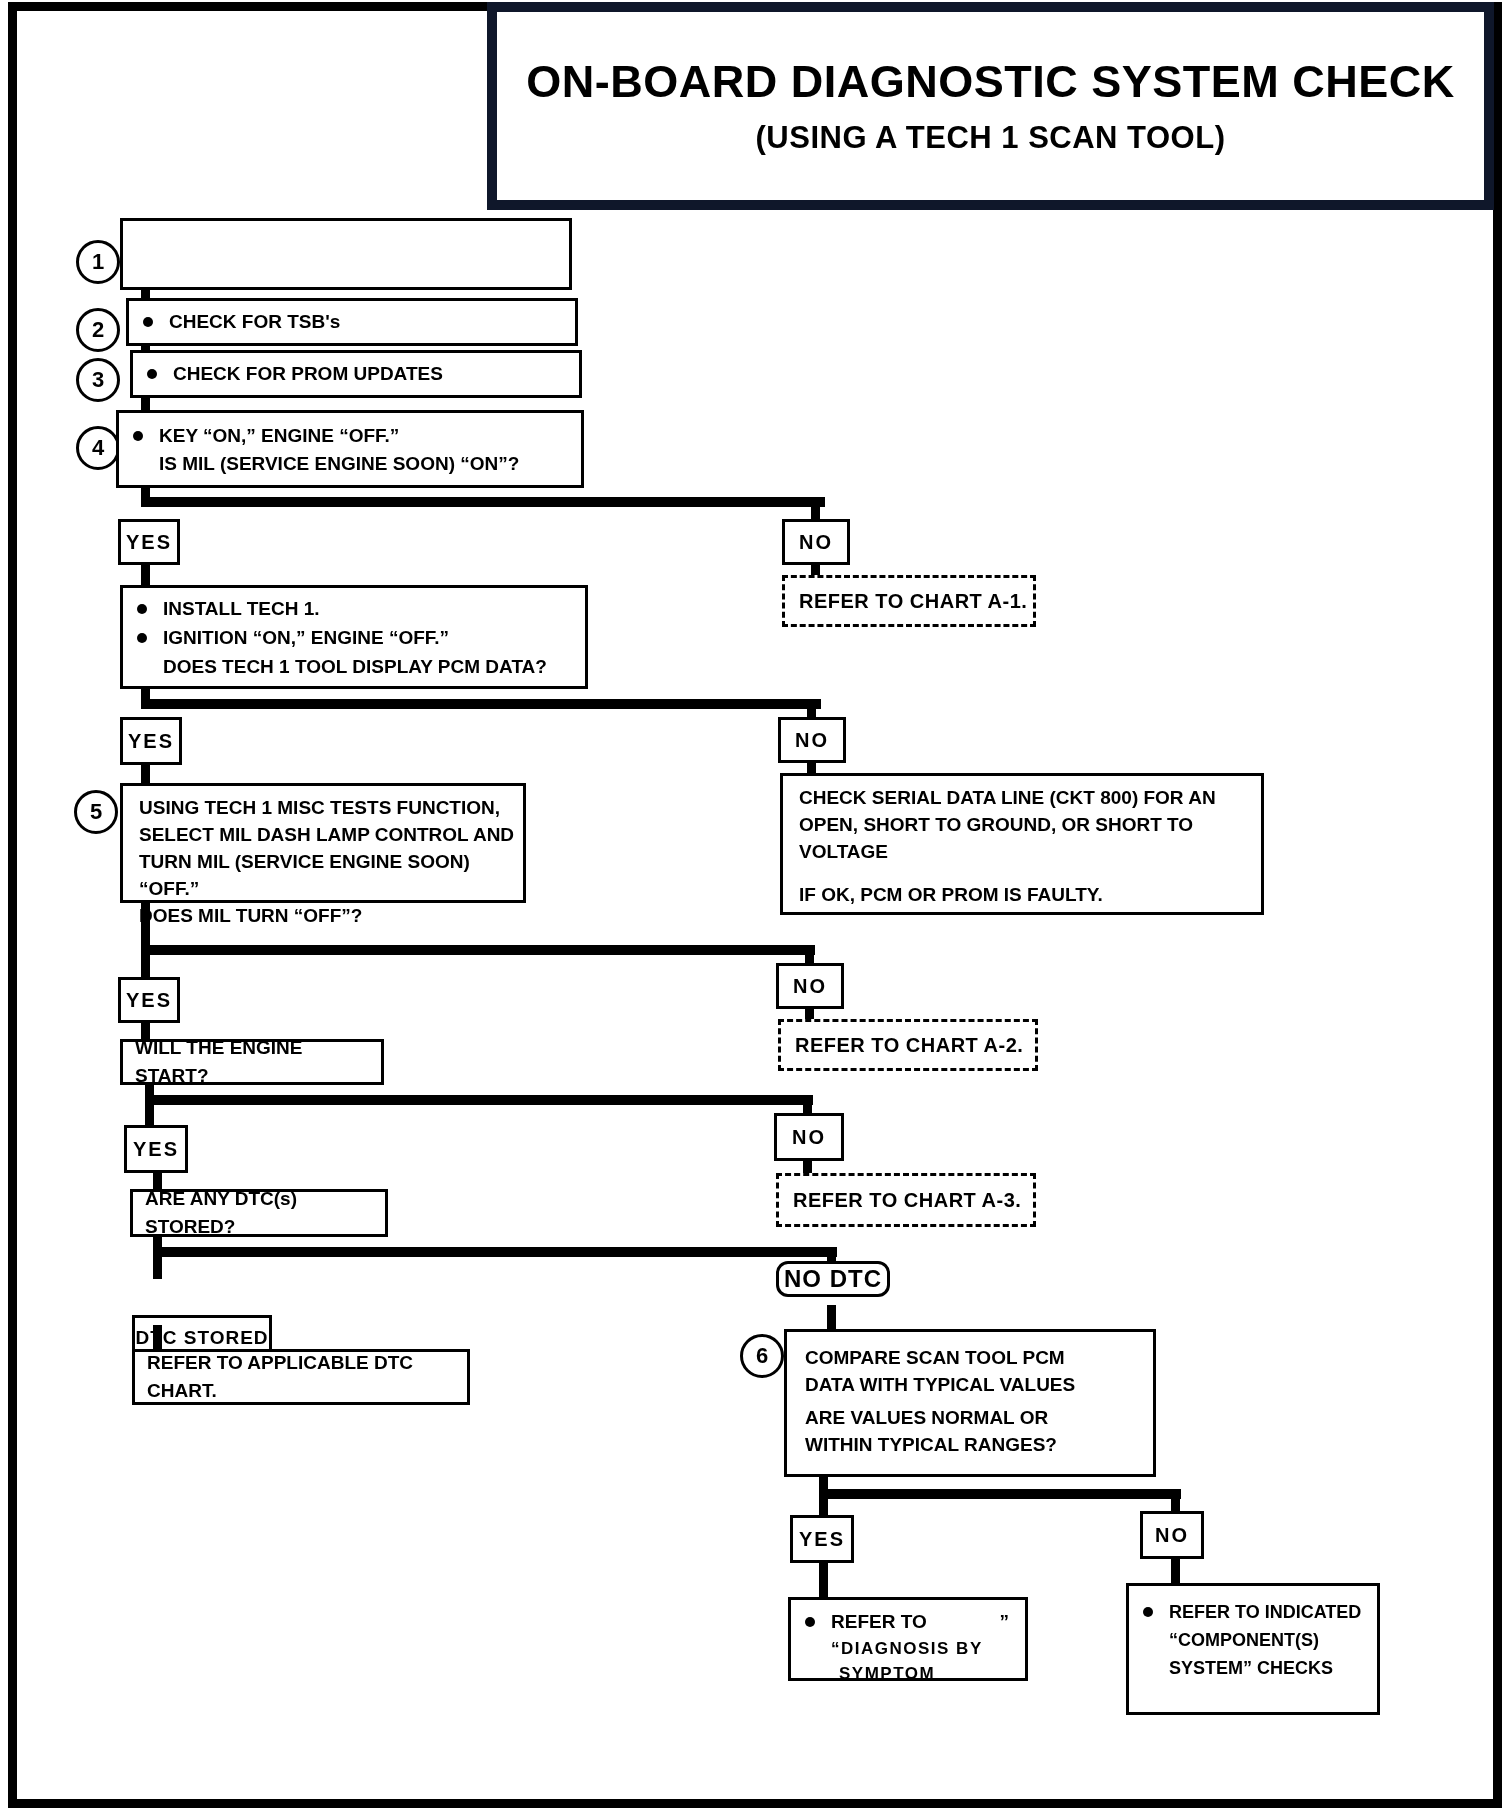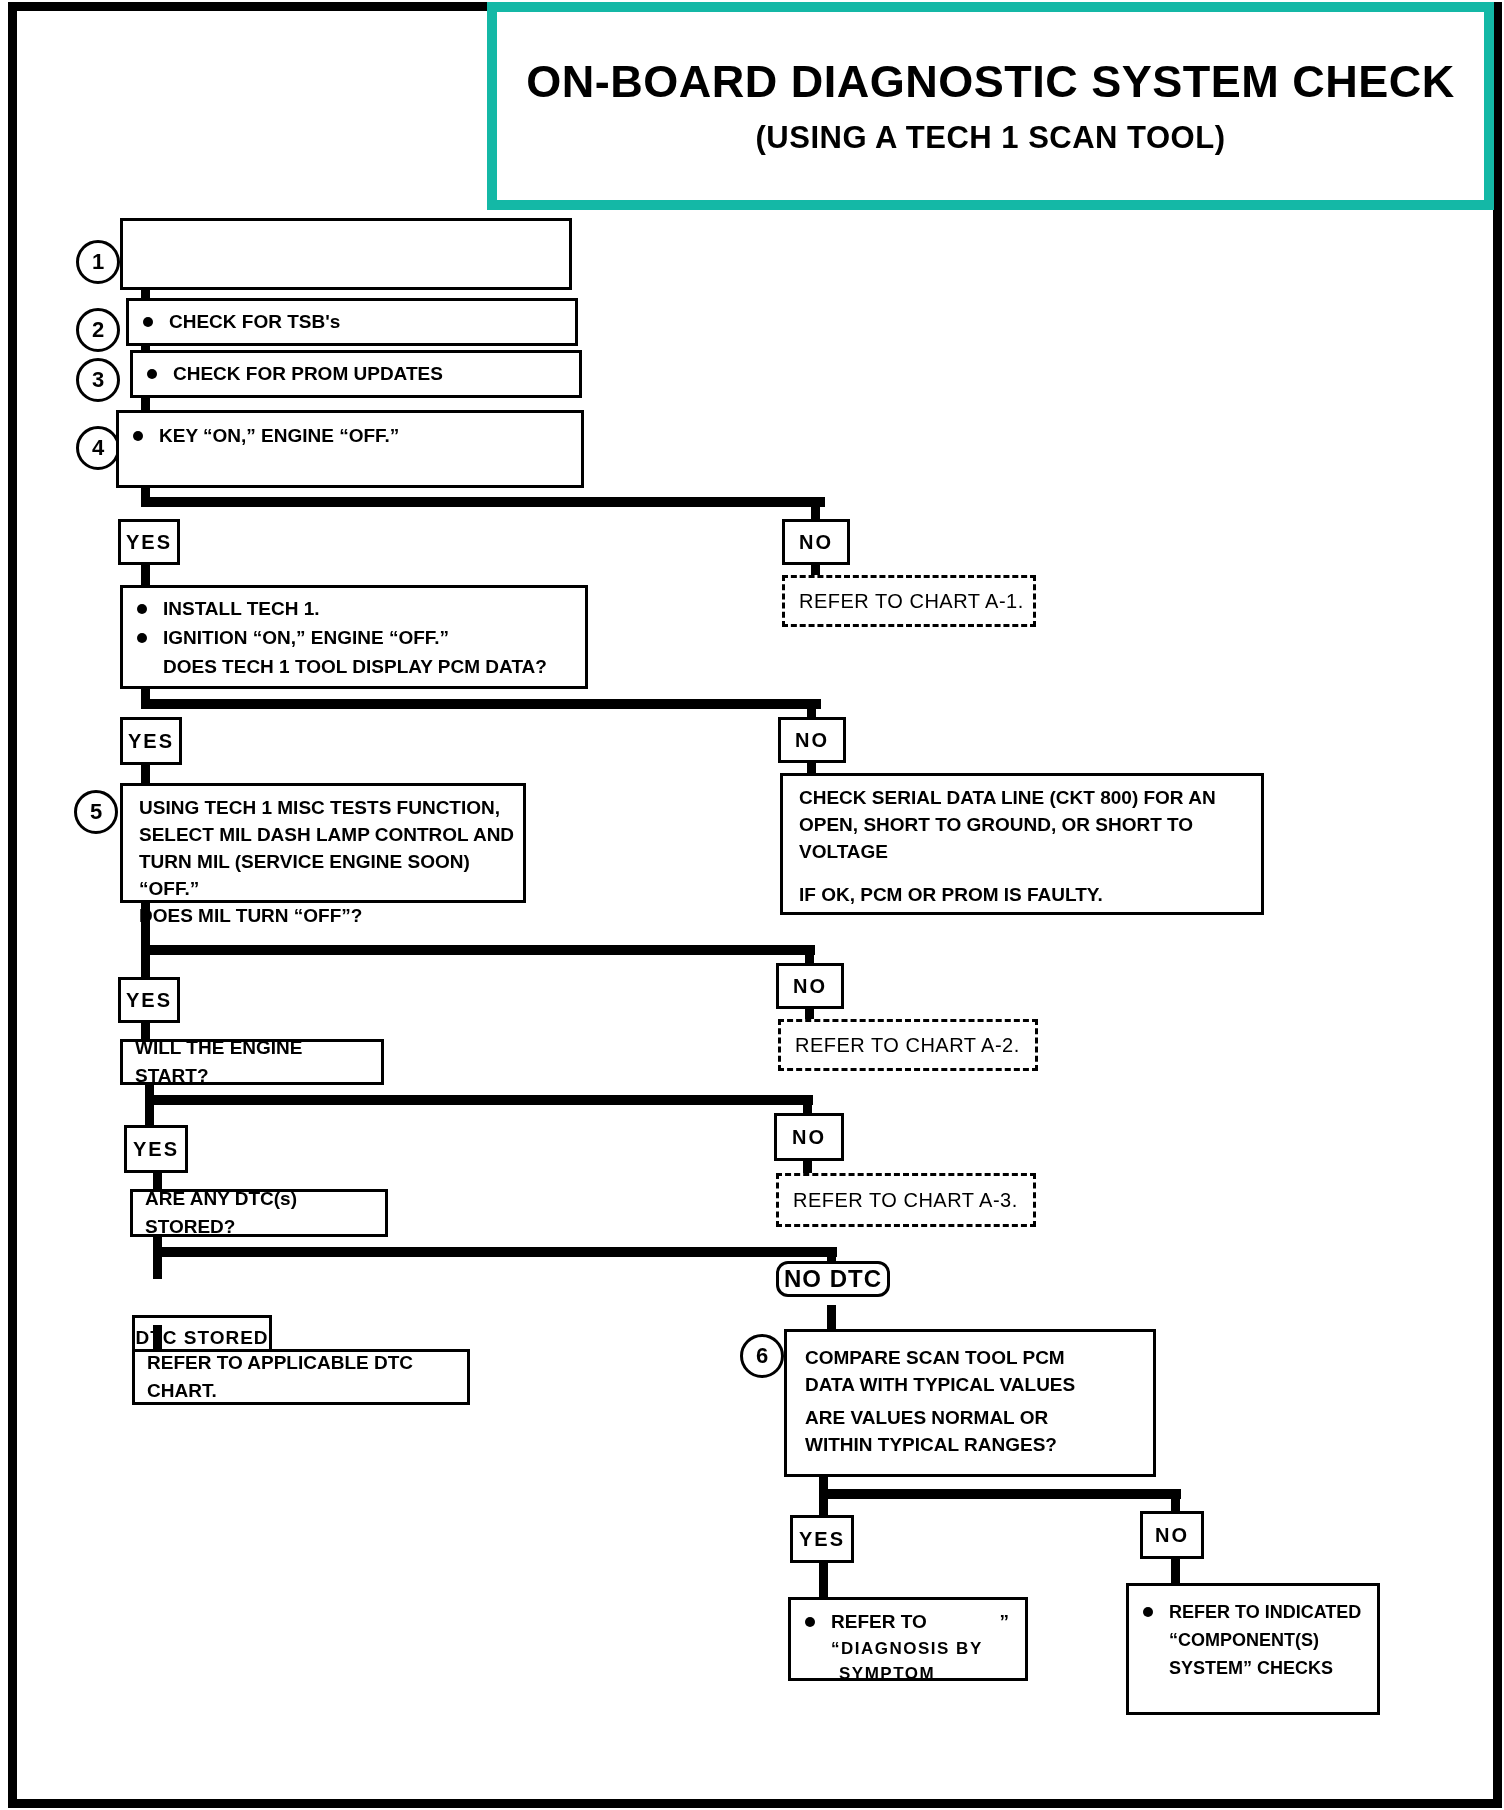--- a/index.html
+++ b/index.html
@@ -1,37 +1,37 @@
 <!DOCTYPE html>
 <html><head>
 <meta charset="utf-8">
 <style>
   html,body{margin:0;padding:0;background:#e8e8e8;}
   .page{position:relative;width:1504px;height:1810px;background:#ffffff;
         font-family:"Liberation Sans",sans-serif;color:#000;overflow:hidden;}
   .page-border{position:absolute;left:8px;top:2px;width:1476px;height:1788px;
         border:9px solid #000;box-sizing:content-box;}
   .title-box{position:absolute;left:487px;top:2px;width:1007px;height:208px;
-        border:10px solid #14b8a6;box-sizing:border-box;background:#fff;
+        border:10px solid #0f172a;box-sizing:border-box;background:#fff;
         display:flex;flex-direction:column;align-items:center;justify-content:center;}
   .title-main{font-size:45px;font-weight:bold;letter-spacing:.5px;}
   .title-sub{font-size:31px;font-weight:bold;margin-top:12px;letter-spacing:.5px;}
   .ncircle{position:absolute;width:38px;height:38px;border:3px solid #000;border-radius:50%;
         background:#fff;display:flex;align-items:center;justify-content:center;
         font-size:22px;font-weight:bold;}
   .pbox{position:absolute;background:#fff;border:3px solid #000;box-sizing:border-box;
         font-weight:bold;font-size:19px;line-height:28px;}
   .brow{display:flex;align-items:center;}
   .bullet{width:10px;height:10px;background:#000;border-radius:50%;margin:0 16px 0 14px;flex:none;}
   .indent{padding-left:40px;}
   .tag{position:absolute;border:3px solid #000;background:#fff;box-sizing:border-box;
         display:flex;align-items:center;justify-content:center;
         font-weight:bold;font-size:20px;letter-spacing:2px;}
   .dashed{position:absolute;border:3px dashed #000;background:#fff;box-sizing:border-box;
-        display:flex;align-items:center;font-weight:normal;font-size:20px;
+        display:flex;align-items:center;font-weight:bold;font-size:20px;
         padding-left:14px;letter-spacing:.5px;}
   .vline{position:absolute;width:9px;background:#000;}
   .hline{position:absolute;height:10px;background:#000;}
   .padL{padding-left:12px;display:flex;align-items:center;height:100%;}
   .txtcol{padding:8px 0 0 16px;}
   .gapTop{margin-top:16px;}
   .smalltxt{font-size:17px;letter-spacing:1.5px;line-height:25px;}
 </style>
 </head>
 <body>
@@ -69,20 +69,21 @@
       <span>CHECK FOR PROM UPDATES</span>
       </div>
   </div>
   <div class="vline" style="left:141px;top:396px;height:16px;"></div>
 
   <div class="pbox" style="left:116px;top:410px;width:468px;height:78px;padding-top:9px;">
     <div class="brow">
         <span class="bullet"></span>
       <span>KEY “ON,” ENGINE “OFF.”</span>
       </div>
+    <div class="indent">IS MIL (SERVICE ENGINE SOON) “ON”?</div>
   </div>
 
   <div class="vline" style="left:141px;top:486px;height:13px;"></div>
   <div class="hline" style="left:141px;top:497px;width:684px;"></div>
   <div class="vline" style="left:811px;top:507px;height:12px;"></div>
 
   <div class="tag" style="left:118px;top:519px;width:62px;height:46px;">YES</div>
   <div class="tag" style="left:782px;top:519px;width:68px;height:46px;">NO</div>
 
   <div class="vline" style="left:811px;top:565px;height:10px;"></div>

